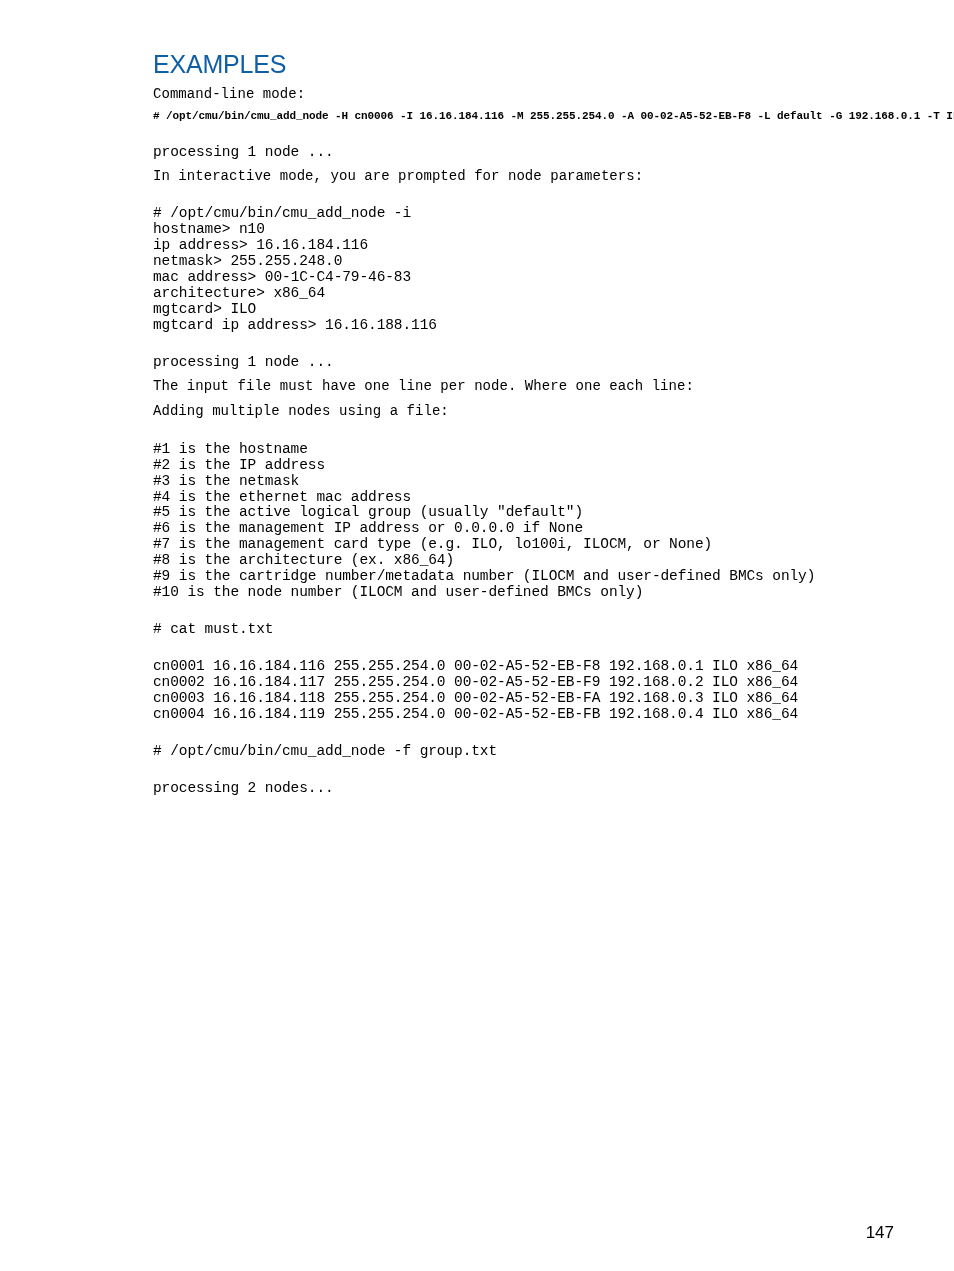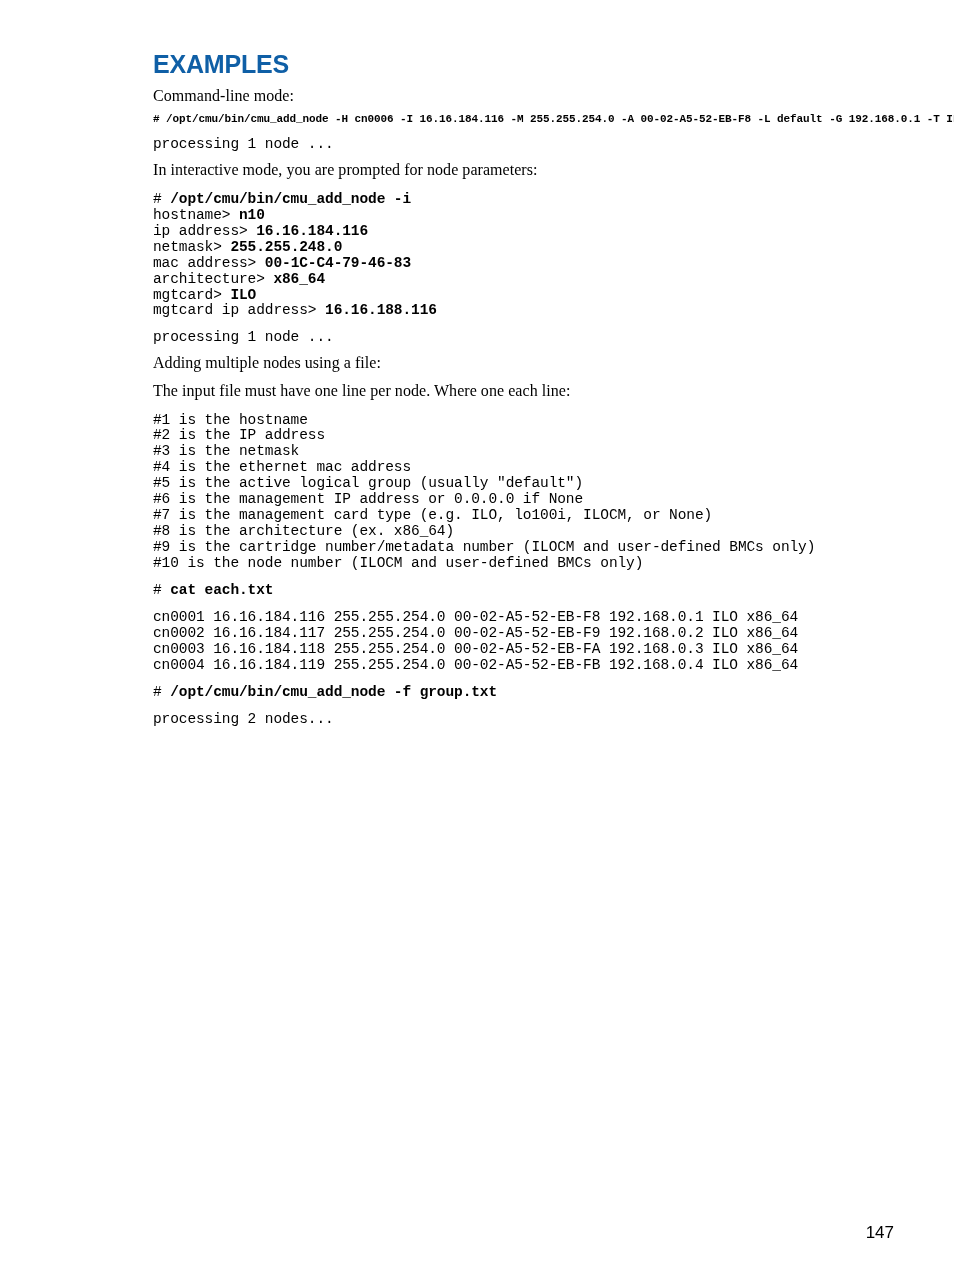--- a/index.html
+++ b/index.html
@@ -16,52 +16,52 @@
   }
   .page {
     position: absolute;
     left: 153px;
     top: 50px;
     width: 700px;
   }
   h2.examples {
     font-family: Arial, Helvetica, sans-serif;
     font-stretch: condensed;
-    font-weight: 700;
+    font-weight: 400;
     font-size: 25px;
     color: #0f5fa6;
     margin: 0 0 6px 0;
     letter-spacing: -0.2px;
   }
   .body-text {
-    font-size: 16px;
+    font-size: 14px;
     line-height: 1.35;
     margin: 4px 0 6px 0;
-    font-family: Liberation Serif, serif;
+    font-family: Liberation Mono, monospace;
     font-stretch: condensed;
     letter-spacing: 0.05px;
   }
   .mono {
     font-family: "Courier New", Courier, monospace;
     font-size: 14.5px;
     line-height: 1.1;
     white-space: pre;
-    margin: 11px 0 6px 0;
+    margin: 21px 0 6px 0;
     letter-spacing: -0.1px;
   }
   .mono-sm {
     font-family: "Courier New", Courier, monospace;
     font-size: 11px;
     line-height: 1.25;
     white-space: pre;
     margin: 4px 0 6px 0;
     letter-spacing: -0.1px;
     font-weight: bold;
   }
-  .mono b { font-weight: bold; }
+  .mono b { font-weight: normal; }
   .pagenum {
     position: absolute;
     right: 60px;
     bottom: 28px;
     font-family: "Arial Narrow", Arial, sans-serif;
     font-size: 17px;
   }
 </style>
 </head>
 <body>
@@ -83,36 +83,36 @@
 <span>hostname&gt; </span><b>n10</b>
 <span>ip address&gt; </span><b>16.16.184.116</b>
 <span>netmask&gt; </span><b>255.255.248.0</b>
 <span>mac address&gt; </span><b>00-1C-C4-79-46-83</b>
 <span>architecture&gt; </span><b>x86_64</b>
 <span>mgtcard&gt; </span><b>ILO</b>
 <span>mgtcard ip address&gt; </span><b>16.16.188.116</b></div>
 
   <div class="mono">processing 1 node ...</div>
 
+  <div class="body-text">The input file must have one line per node. Where one each line:</div>
+
   <div class="body-text">Adding multiple nodes using a file:</div>
-
-  <div class="body-text">The input file must have one line per node. Where one each line:</div>
 
   <div class="mono">#1 is the hostname
 #2 is the IP address
 #3 is the netmask
 #4 is the ethernet mac address
 #5 is the active logical group (usually "default")
 #6 is the management IP address or 0.0.0.0 if None
 #7 is the management card type (e.g. ILO, lo100i, ILOCM, or None)
 #8 is the architecture (ex. x86_64)
 #9 is the cartridge number/metadata number (ILOCM and user-defined BMCs only)
 #10 is the node number (ILOCM and user-defined BMCs only)</div>
 
-  <div class="mono"><span># </span><b>cat each.txt</b></div>
+  <div class="mono"><span># </span><b>cat must.txt</b></div>
 
   <div class="mono">cn0001 16.16.184.116 255.255.254.0 00-02-A5-52-EB-F8 192.168.0.1 ILO x86_64
 cn0002 16.16.184.117 255.255.254.0 00-02-A5-52-EB-F9 192.168.0.2 ILO x86_64
 cn0003 16.16.184.118 255.255.254.0 00-02-A5-52-EB-FA 192.168.0.3 ILO x86_64
 cn0004 16.16.184.119 255.255.254.0 00-02-A5-52-EB-FB 192.168.0.4 ILO x86_64</div>
 
   <div class="mono"><span># </span><b>/opt/cmu/bin/cmu_add_node -f group.txt</b></div>
 
   <div class="mono">processing 2 nodes...</div>
 

